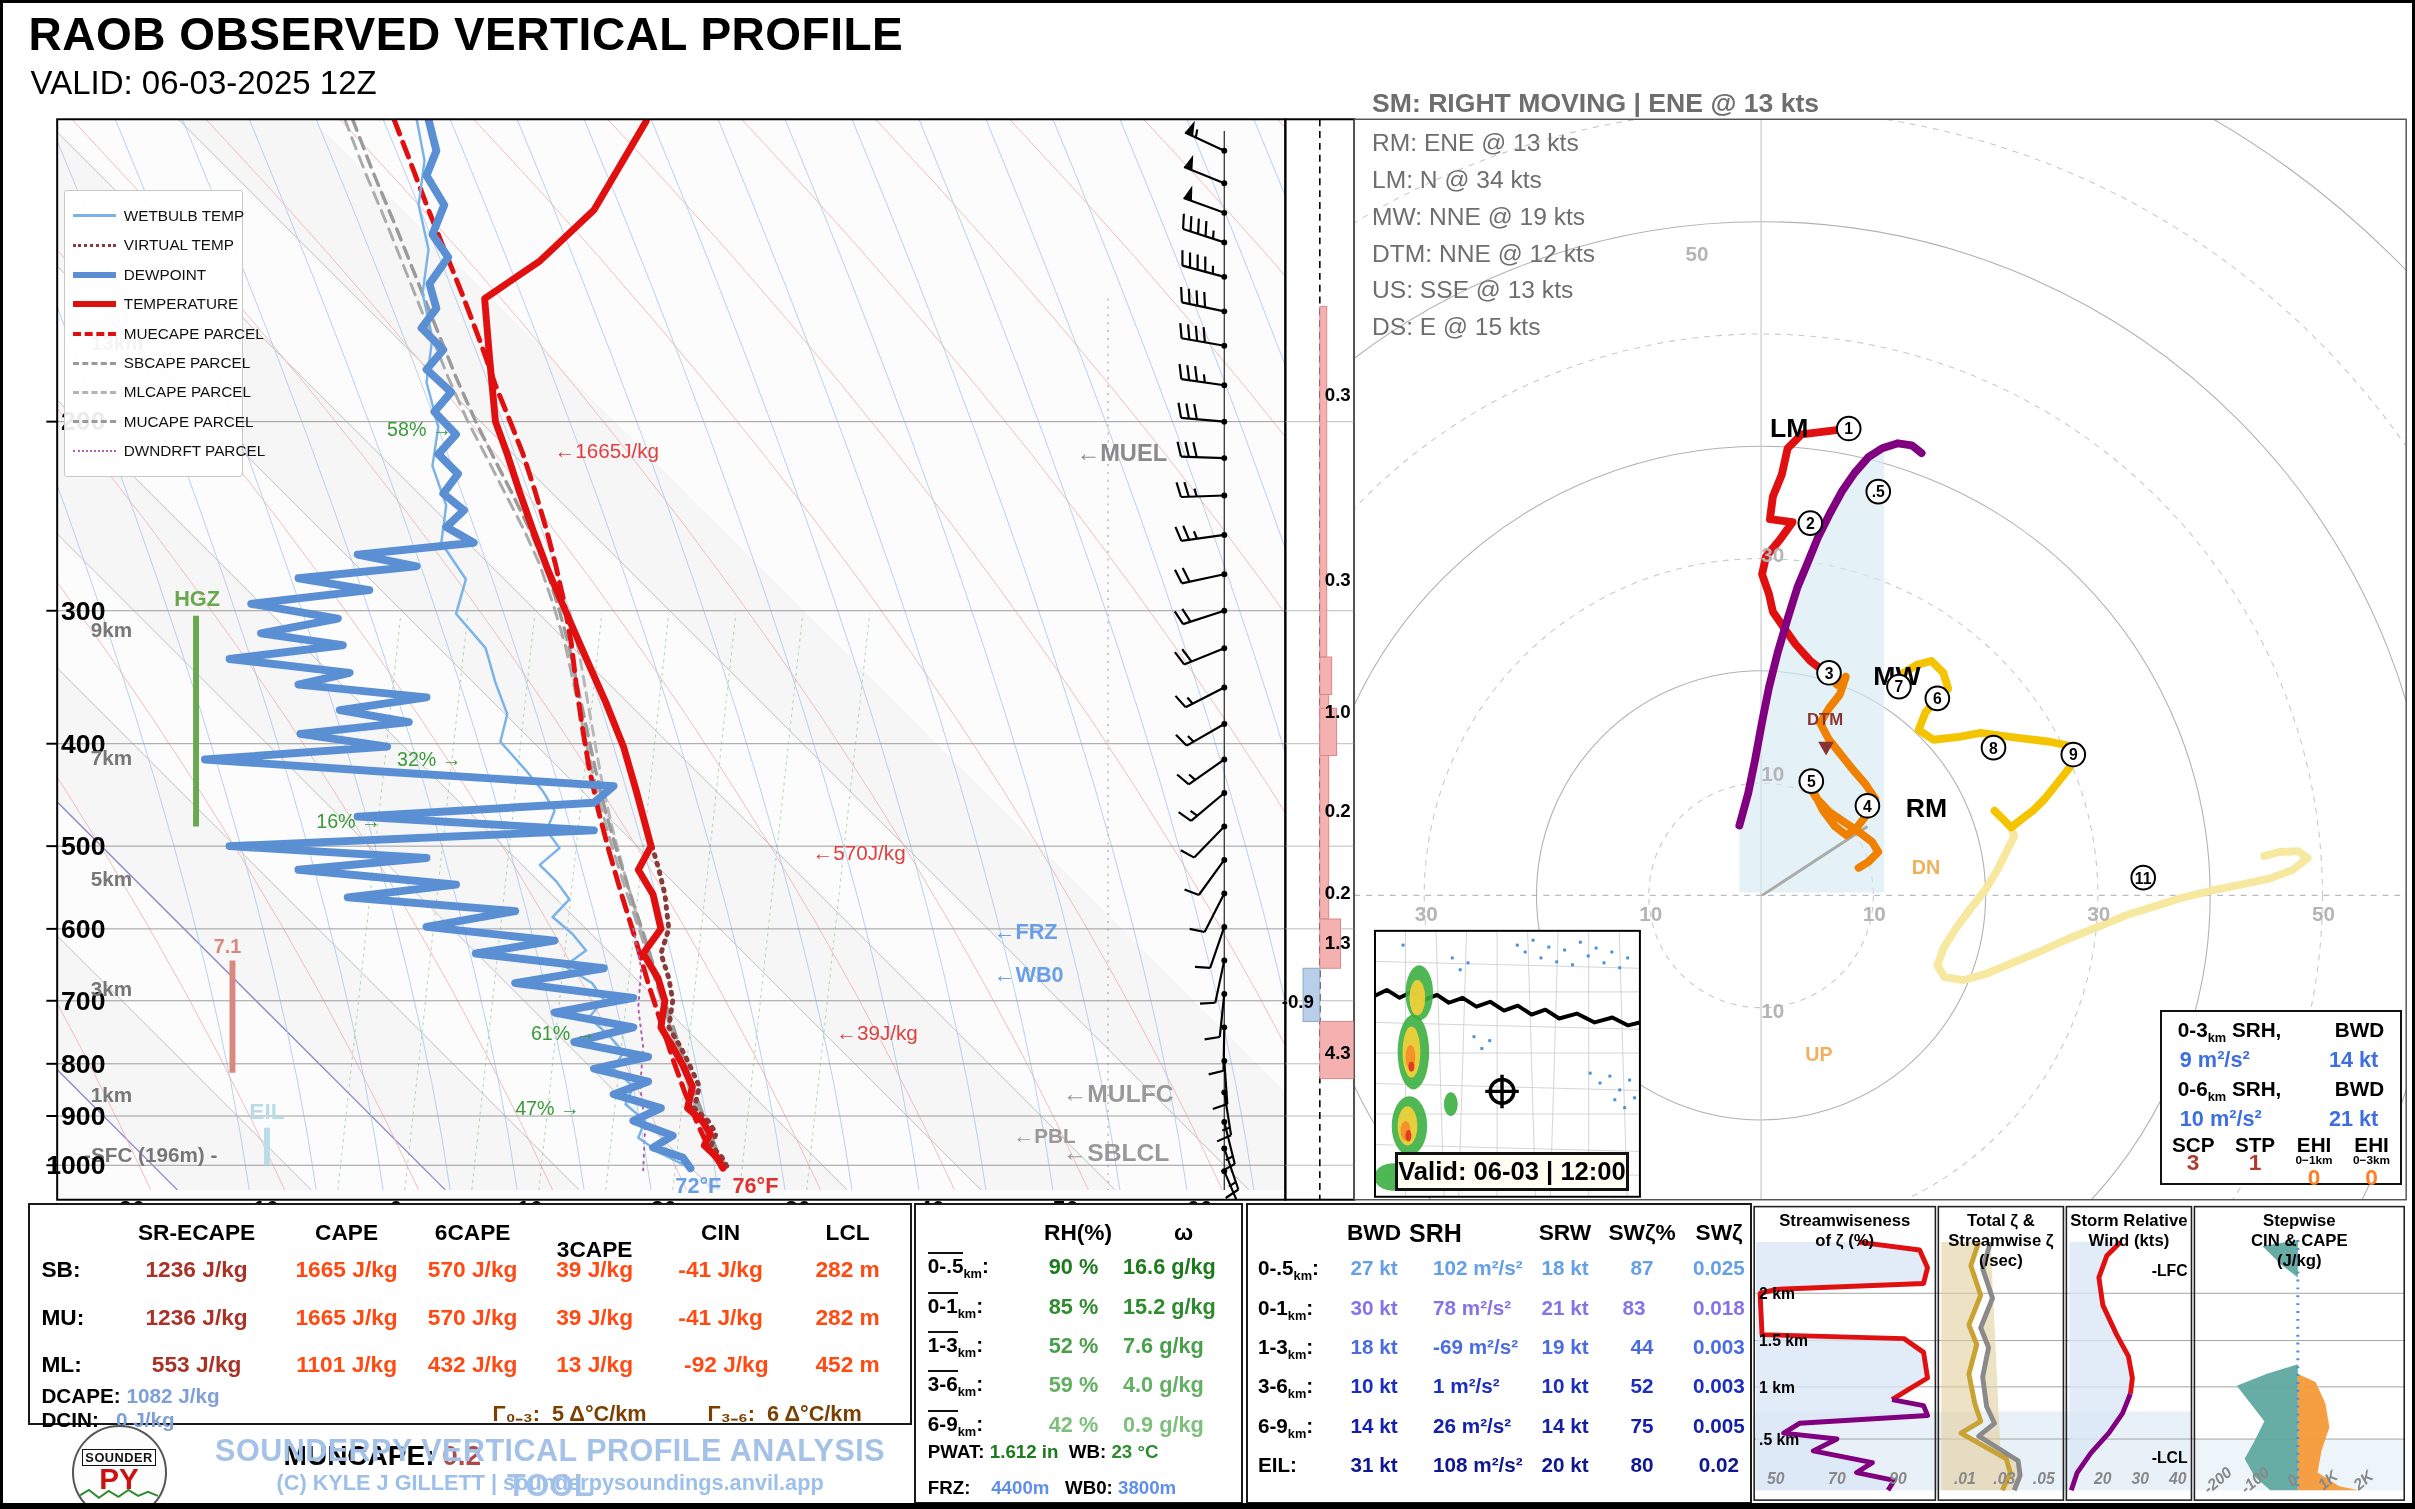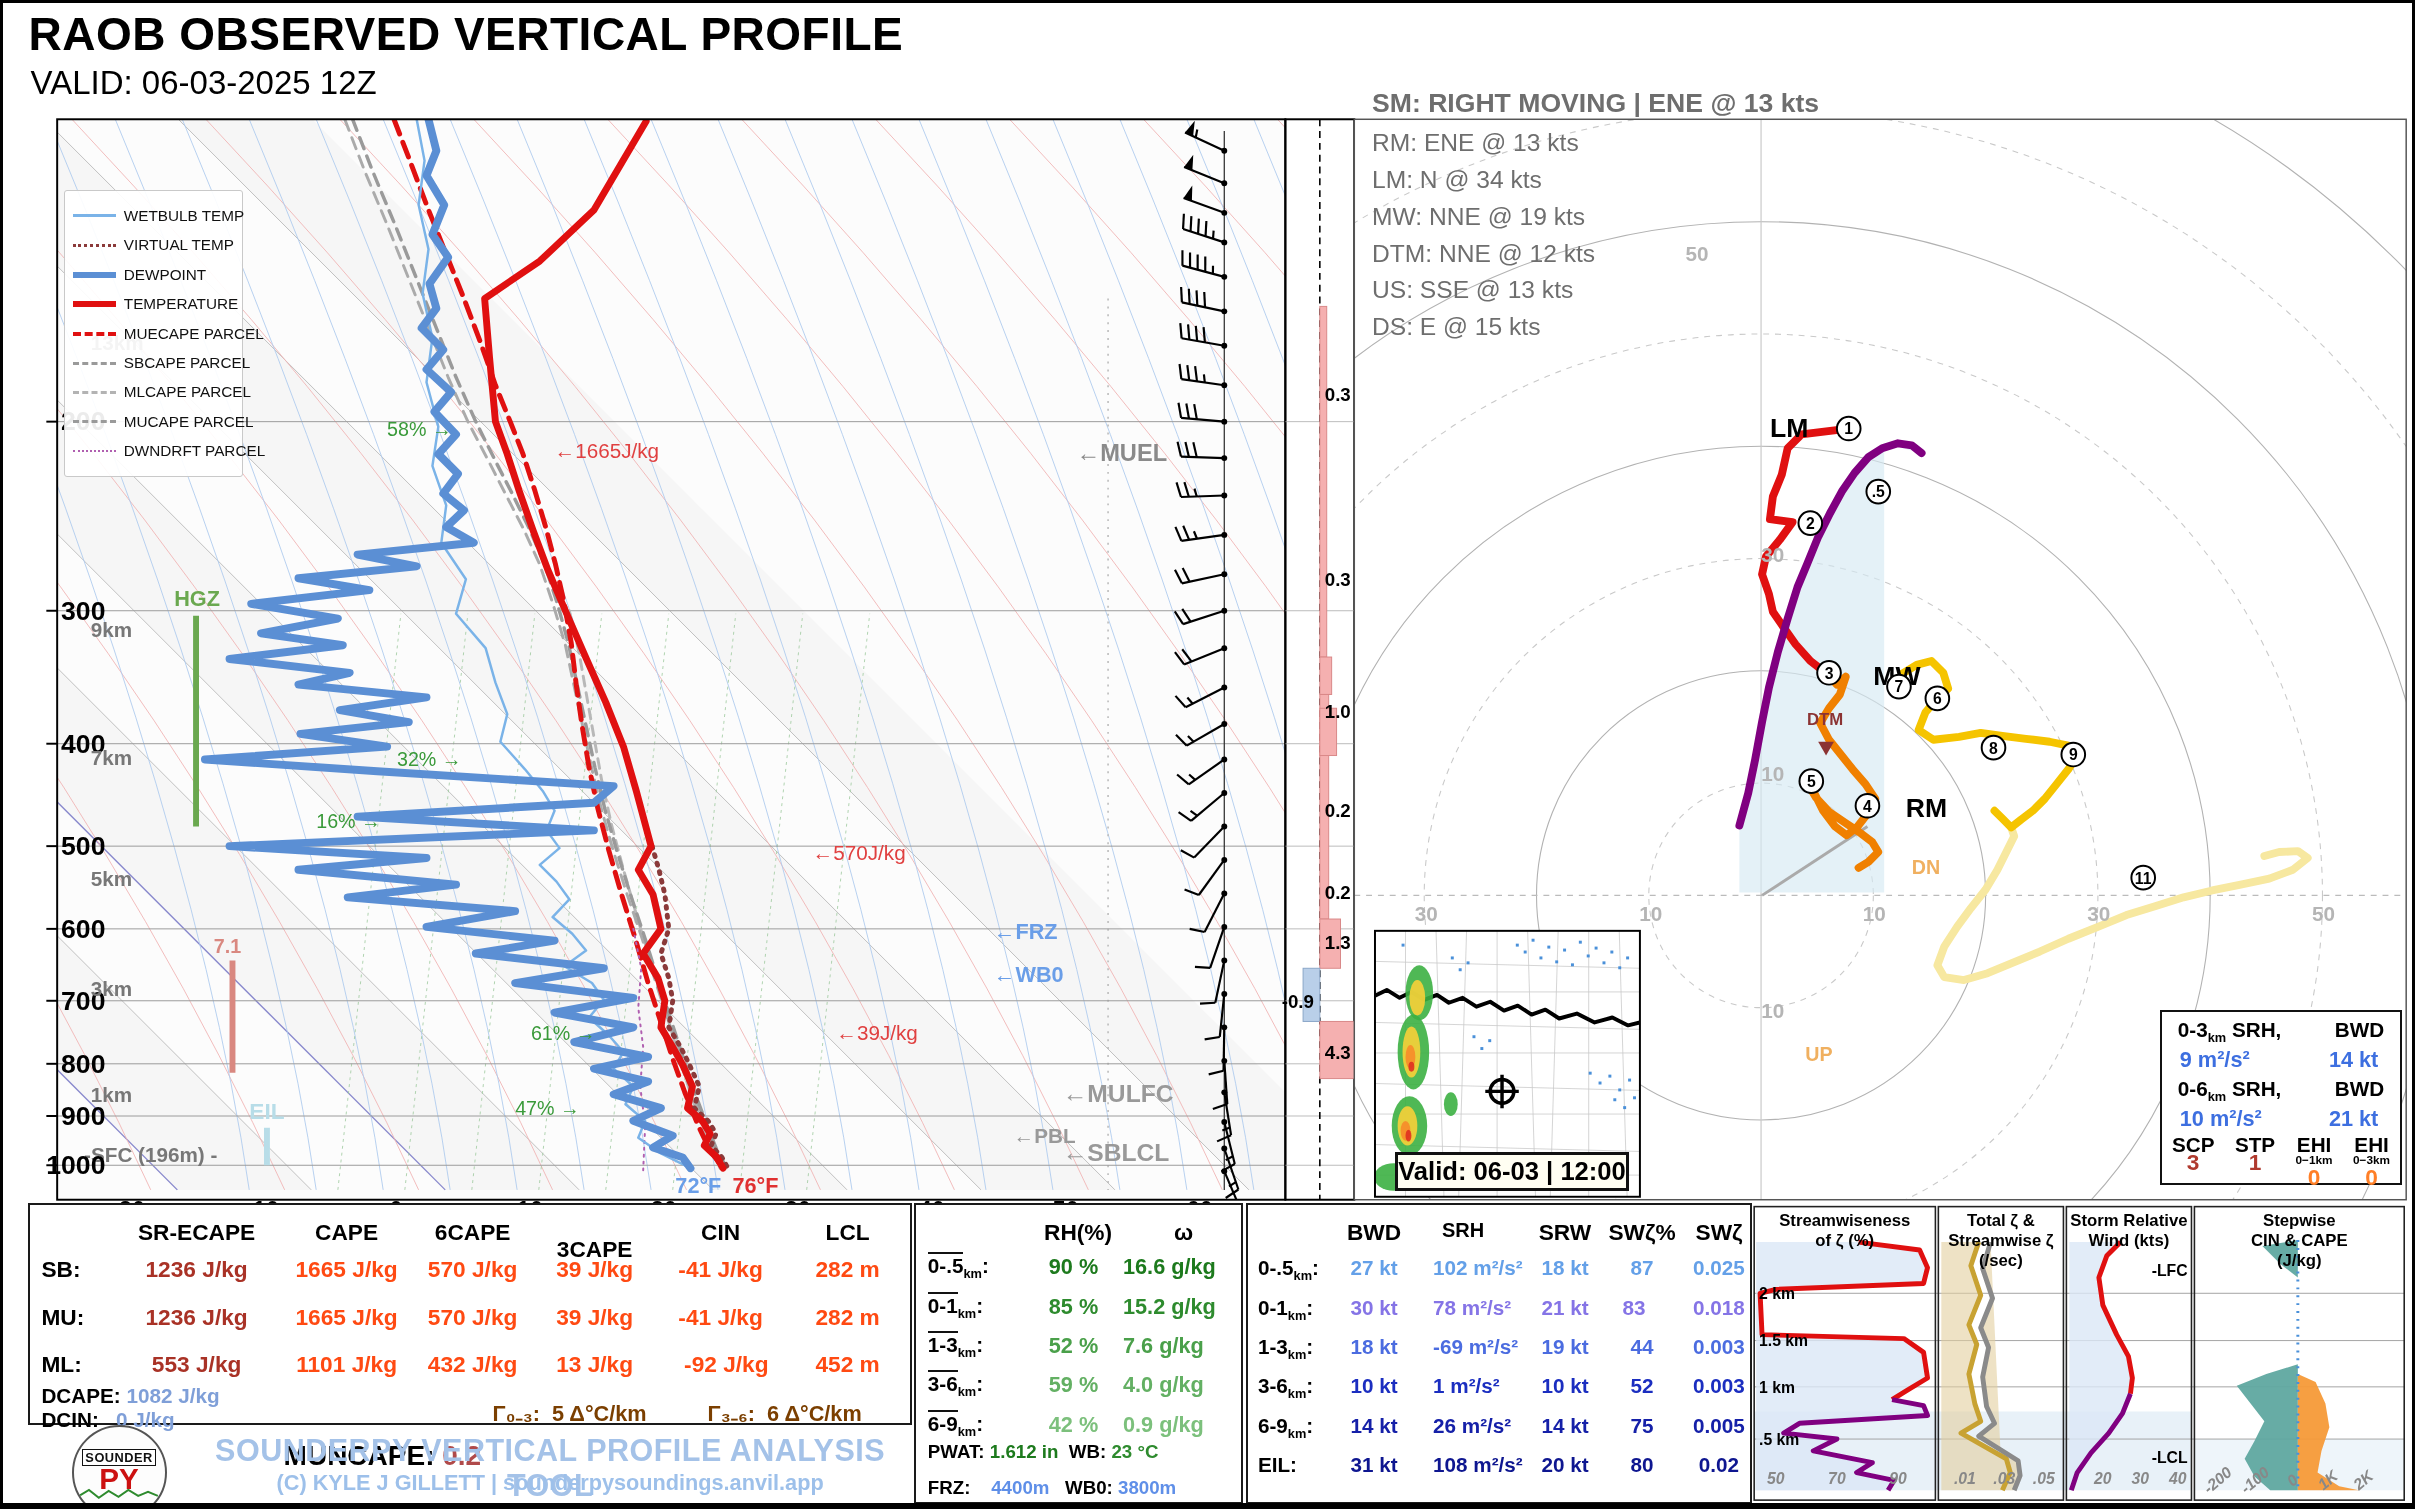--- a/index.html
+++ b/index.html
@@ -814,21 +814,21 @@
       <div class="trow" style="left: 118px; top: 167px; font-size: 21.7px; font-weight: 700; color: rgb(99, 176, 99); width: 79px; text-align: center;">59 %</div>
       <div class="trow" style="left: 207px; top: 167px; font-size: 21.7px; font-weight: 700; color: rgb(99, 176, 99);">4.0 g/kg</div>
       <div class="trow" style="left: 11.8px; top: 207px; font-size: 20.7px; font-weight: 700;"><span class="ovl">6-9</span><sub class="km">km</sub>:</div>
       <div class="trow" style="left: 118px; top: 207px; font-size: 21.7px; font-weight: 700; color: rgb(124, 192, 124); width: 79px; text-align: center;">42 %</div>
       <div class="trow" style="left: 207px; top: 207px; font-size: 21.7px; font-weight: 700; color: rgb(124, 192, 124);">0.9 g/kg</div>
       <div class="trow" style="left: 11.8px; top: 236px; font-size: 18.7px;"><b>PWAT:</b> <span style="color:#1d7a1d;font-weight:700">1.612 in</span>&nbsp;&nbsp;<b>WB:</b> <span style="color:#2e8b2e;font-weight:700">23 °C</span></div>
       <div class="trow" style="left: 11.8px; top: 272px; font-size: 18.7px;"><b>FRZ:</b>&nbsp;&nbsp;&nbsp; <span style="color:#5f8fe8;font-weight:700">4400m</span>&nbsp;&nbsp;&nbsp;<b>WB0:</b> <span style="color:#5f8fe8;font-weight:700">3800m</span></div>
     </div>
   <div id="bwdbox" class="box">
       <div class="trow" style="left: 72px; top: 13.8px; font-size: 22.7px; font-weight: 700; width: 108px; text-align: center;">BWD</div>
-      <div class="trow" style="left: 161px; top: 13.8px; font-size: 20px; font-weight: 700; width: 108px; text-align: center;">SRH</div>
+      <div class="trow" style="left: 161px; top: 13.8px; font-size: 25px; font-weight: 700; width: 108px; text-align: left;">SRH</div>
       <div class="trow" style="left: 263px; top: 13.8px; font-size: 22.7px; font-weight: 700; width: 108px; text-align: center;">SRW</div>
       <div class="trow" style="left: 340px; top: 13.8px; font-size: 22.7px; font-weight: 700; width: 108px; text-align: center;">SWζ%</div>
       <div class="trow" style="left: 417px; top: 13.8px; font-size: 22.7px; font-weight: 700; width: 108px; text-align: center;">SWζ</div>
       <div class="trow" style="left: 9.9px; top: 51px; font-size: 20.7px; font-weight: 700;">0-.5<sub class="km">km</sub>:</div>
       <div class="trow" style="left: 72px; top: 51px; font-size: 20.7px; font-weight: 700; color: rgb(100, 160, 232); width: 108px; text-align: center;">27 kt</div>
       <div class="trow" style="left: 185px; top: 51px; font-size: 20.7px; font-weight: 700; color: rgb(100, 160, 232); width: 108px; text-align: left;">102 m²/s²</div>
       <div class="trow" style="left: 263px; top: 51px; font-size: 20.7px; font-weight: 700; color: rgb(100, 160, 232); width: 108px; text-align: center;">18 kt</div>
       <div class="trow" style="left: 340px; top: 51px; font-size: 20.7px; font-weight: 700; color: rgb(100, 160, 232); width: 108px; text-align: center;">87</div>
       <div class="trow" style="left: 417px; top: 51px; font-size: 20.7px; font-weight: 700; color: rgb(100, 160, 232); width: 108px; text-align: center;">0.025</div>
       <div class="trow" style="left: 9.9px; top: 91px; font-size: 20.7px; font-weight: 700;">0-1<sub class="km">km</sub>:</div>

